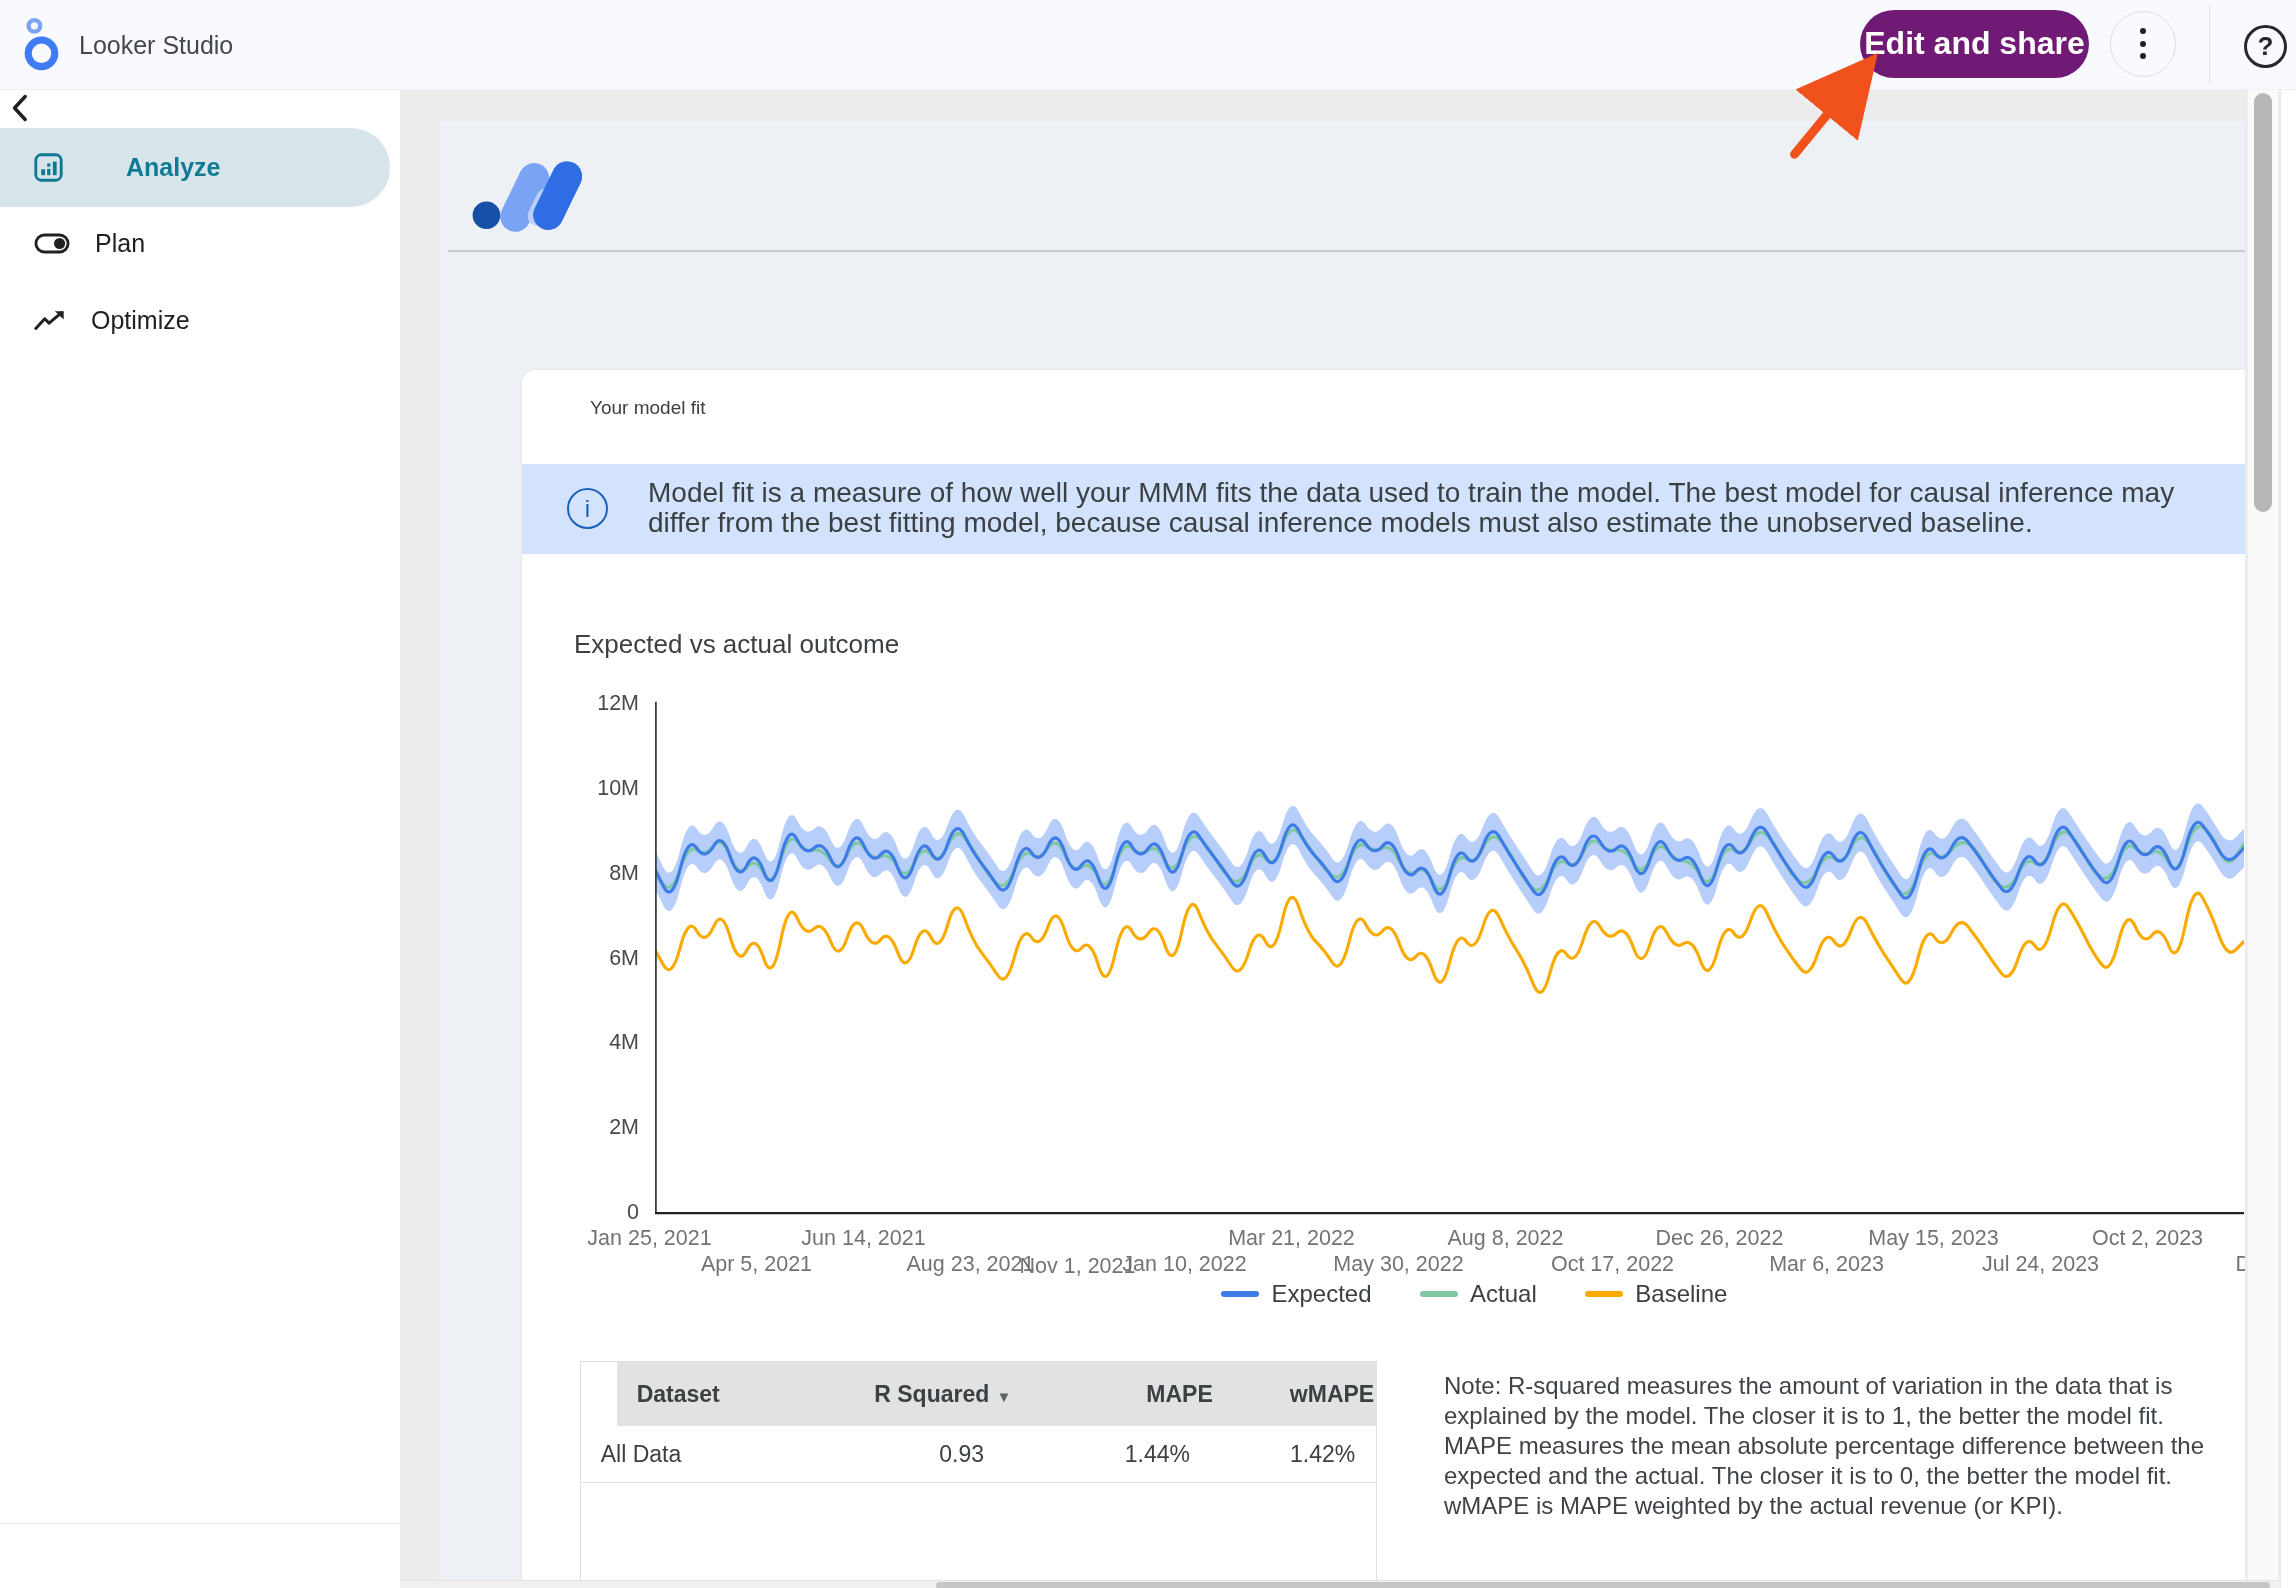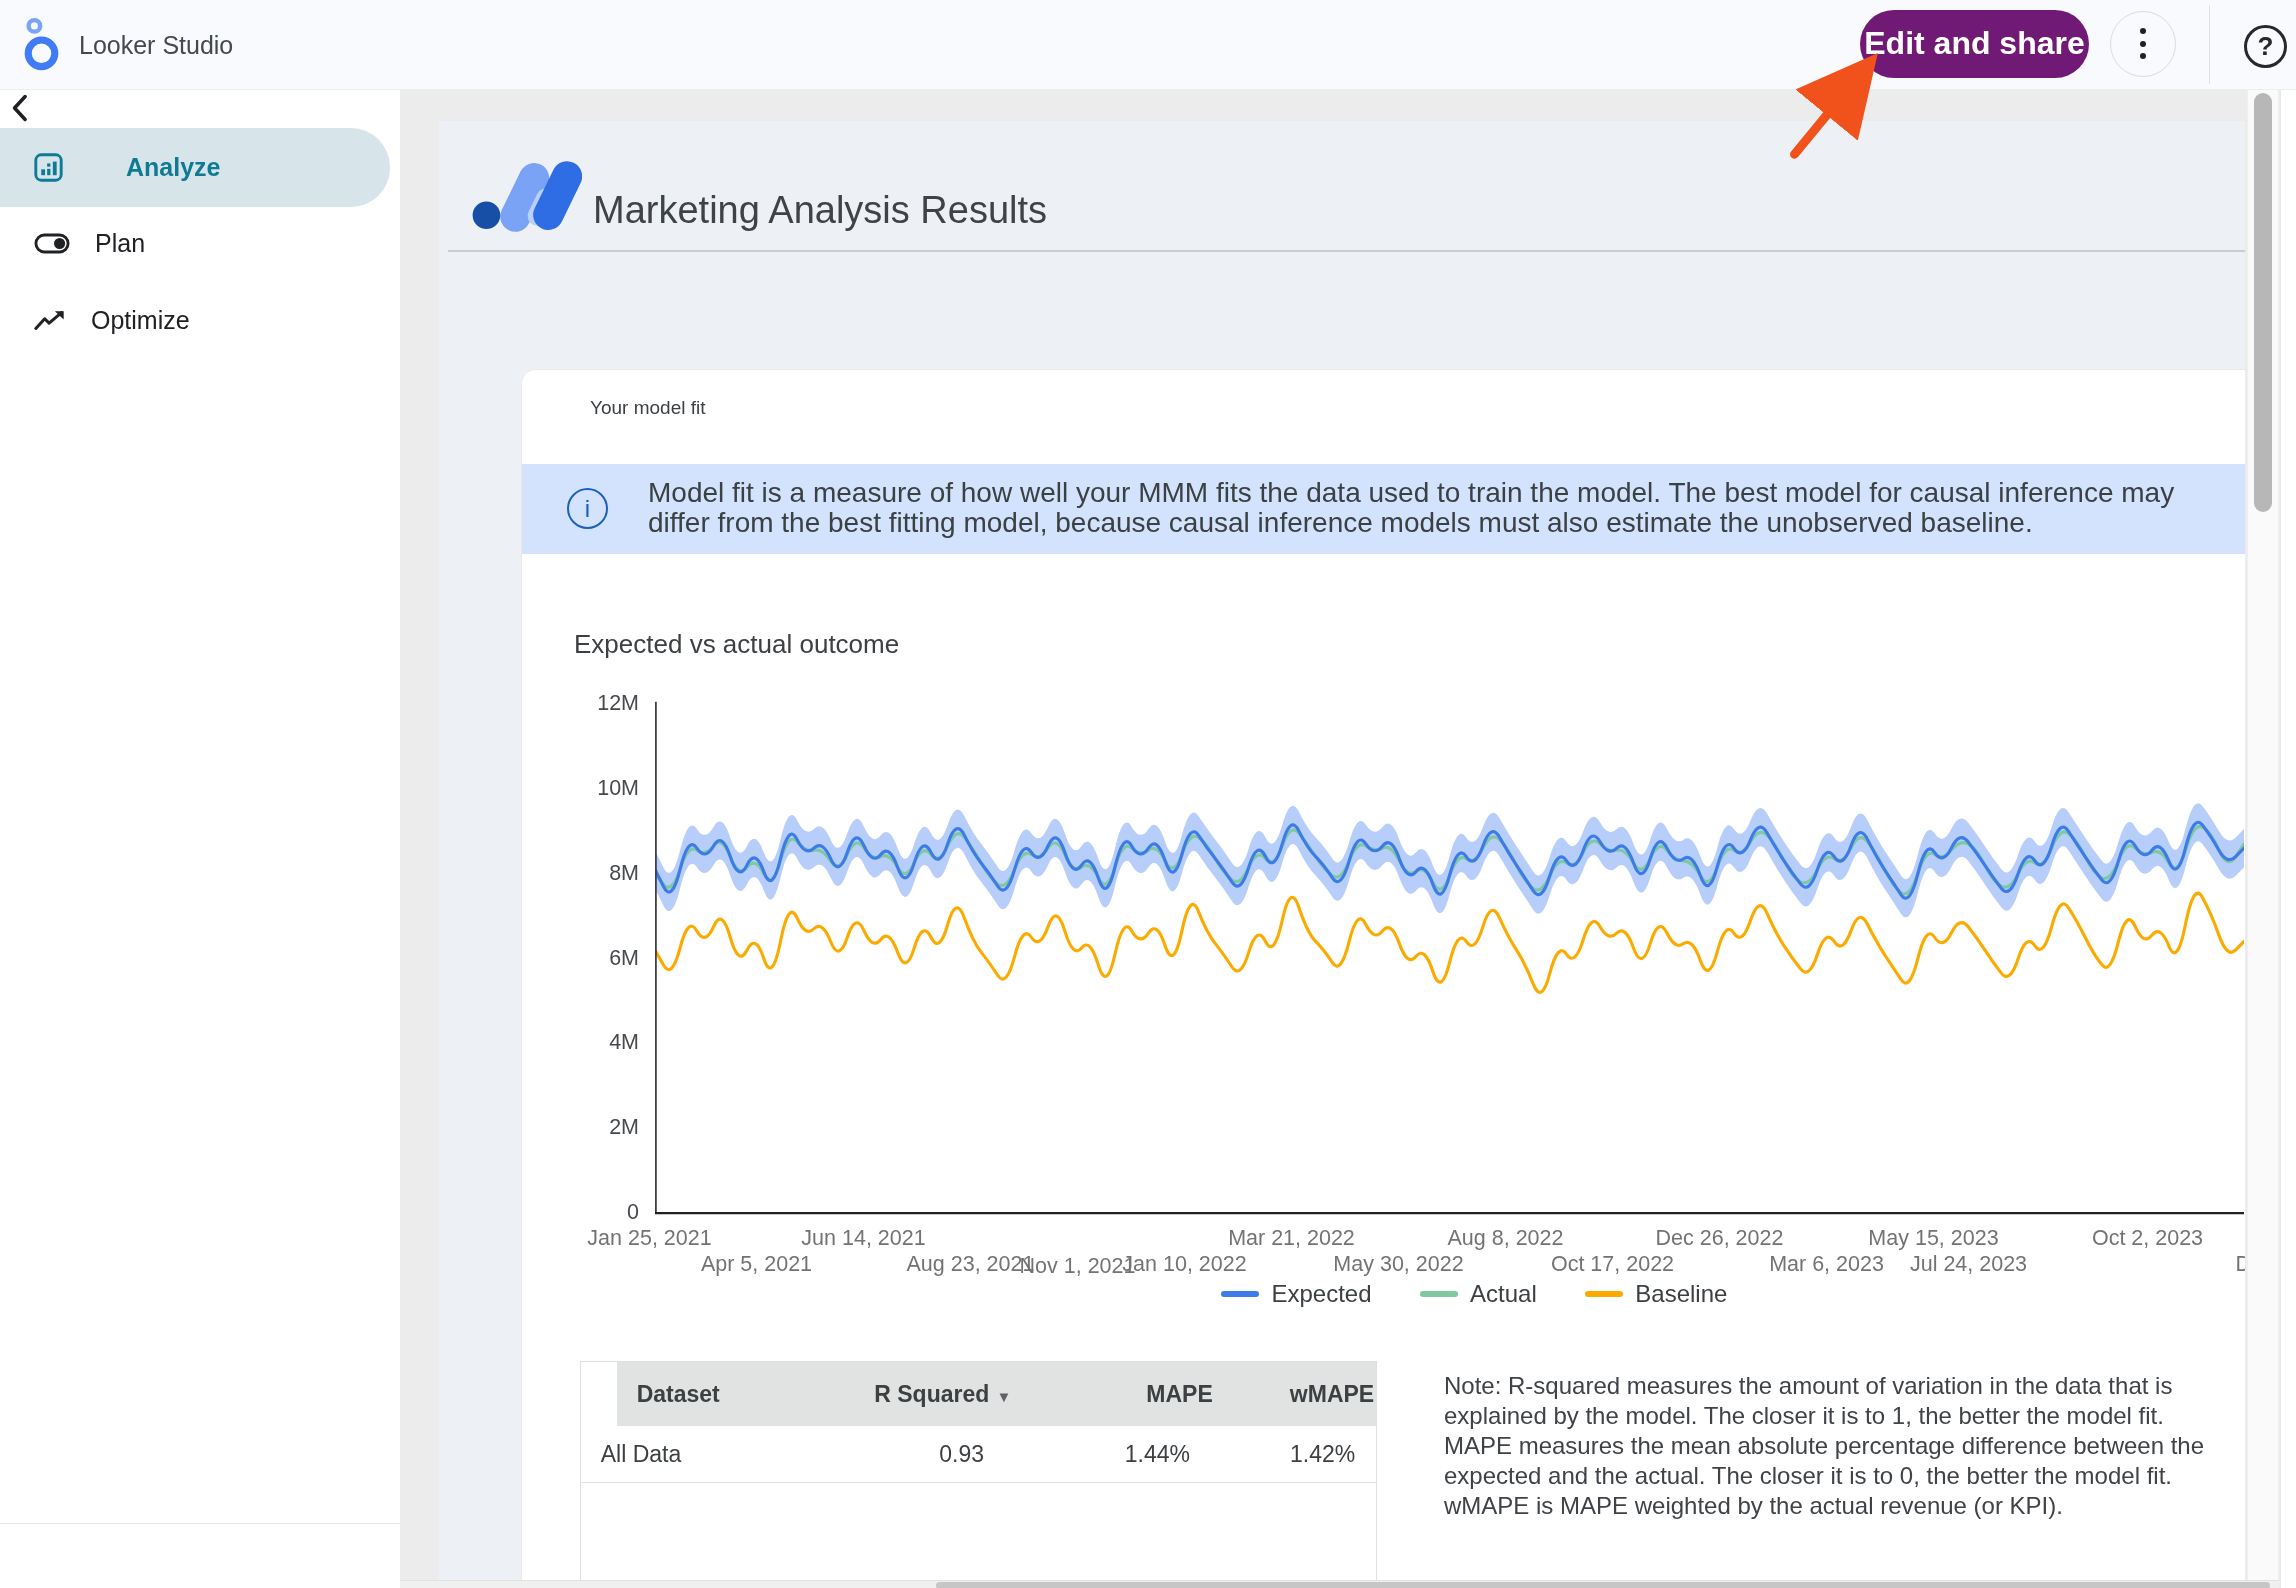--- a/index.html
+++ b/index.html
@@ -146,21 +146,20 @@
         <rect x="-17" y="-41" width="34" height="82" rx="17" fill="#7aa3f5"></rect>
       </g>
     <g transform="translate(79,53) rotate(26)">
         <rect x="-11" y="-22" width="22" height="44" rx="11" fill="#b9d0fb"></rect>
       </g>
     <g transform="translate(97,40) rotate(26)">
         <rect x="-17" y="-41" width="34" height="82" rx="17" fill="#2e6de3"></rect>
       </g>
     <circle cx="17" cy="62" r="15.5" fill="#174ea6"></circle>
   </svg>
-  <div id="report-title">Marketing Analysis Results</div>
   <div id="report-divider"></div>
 
   <div id="model-fit-card">
     <div id="card-title">Your model fit</div>
 
     <div id="info-banner">
       <div id="info-icon">i</div>
       <div id="banner-text">Model fit is a measure of how well your MMM fits the data used to train the model. The best model for causal inference may differ from the best fitting model, because causal inference models must also estimate the unobserved baseline.</div>
     </div>
 
@@ -190,21 +189,21 @@
         <div class="xtick" style="left: 377px; top: 882px;">Aug 23, 2021</div>
         <div class="xtick" style="left: 484px; top: 836px; margin-top: 48px;">Nov 1, 2021</div>
         <div class="xtick" style="left: 591px; top: 882px;">Jan 10, 2022</div>
         <div class="xtick" style="left: 698px; top: 856px;">Mar 21, 2022</div>
         <div class="xtick" style="left: 805px; top: 882px;">May 30, 2022</div>
         <div class="xtick" style="left: 912px; top: 856px;">Aug 8, 2022</div>
         <div class="xtick" style="left: 1019px; top: 882px;">Oct 17, 2022</div>
         <div class="xtick" style="left: 1126px; top: 856px;">Dec 26, 2022</div>
         <div class="xtick" style="left: 1233px; top: 882px;">Mar 6, 2023</div>
         <div class="xtick" style="left: 1340px; top: 856px;">May 15, 2023</div>
-        <div class="xtick" style="left: 1375px; top: 882px;">Jul 24, 2023</div>
+        <div class="xtick" style="left: 1447px; top: 882px;">Jul 24, 2023</div>
         <div class="xtick" style="left: 1554px; top: 856px;">Oct 2, 2023</div>
         <div class="xtick" style="left: 1661px; top: 882px;">Dec</div>
       </div>
 
     <div id="legend">
       <div class="legend-item">
         <span class="legend-swatch" id="sw0" style="background: rgb(61, 124, 232);"></span>
         <span class="legend-label">Expected</span>
       </div>
       <div class="legend-item">

